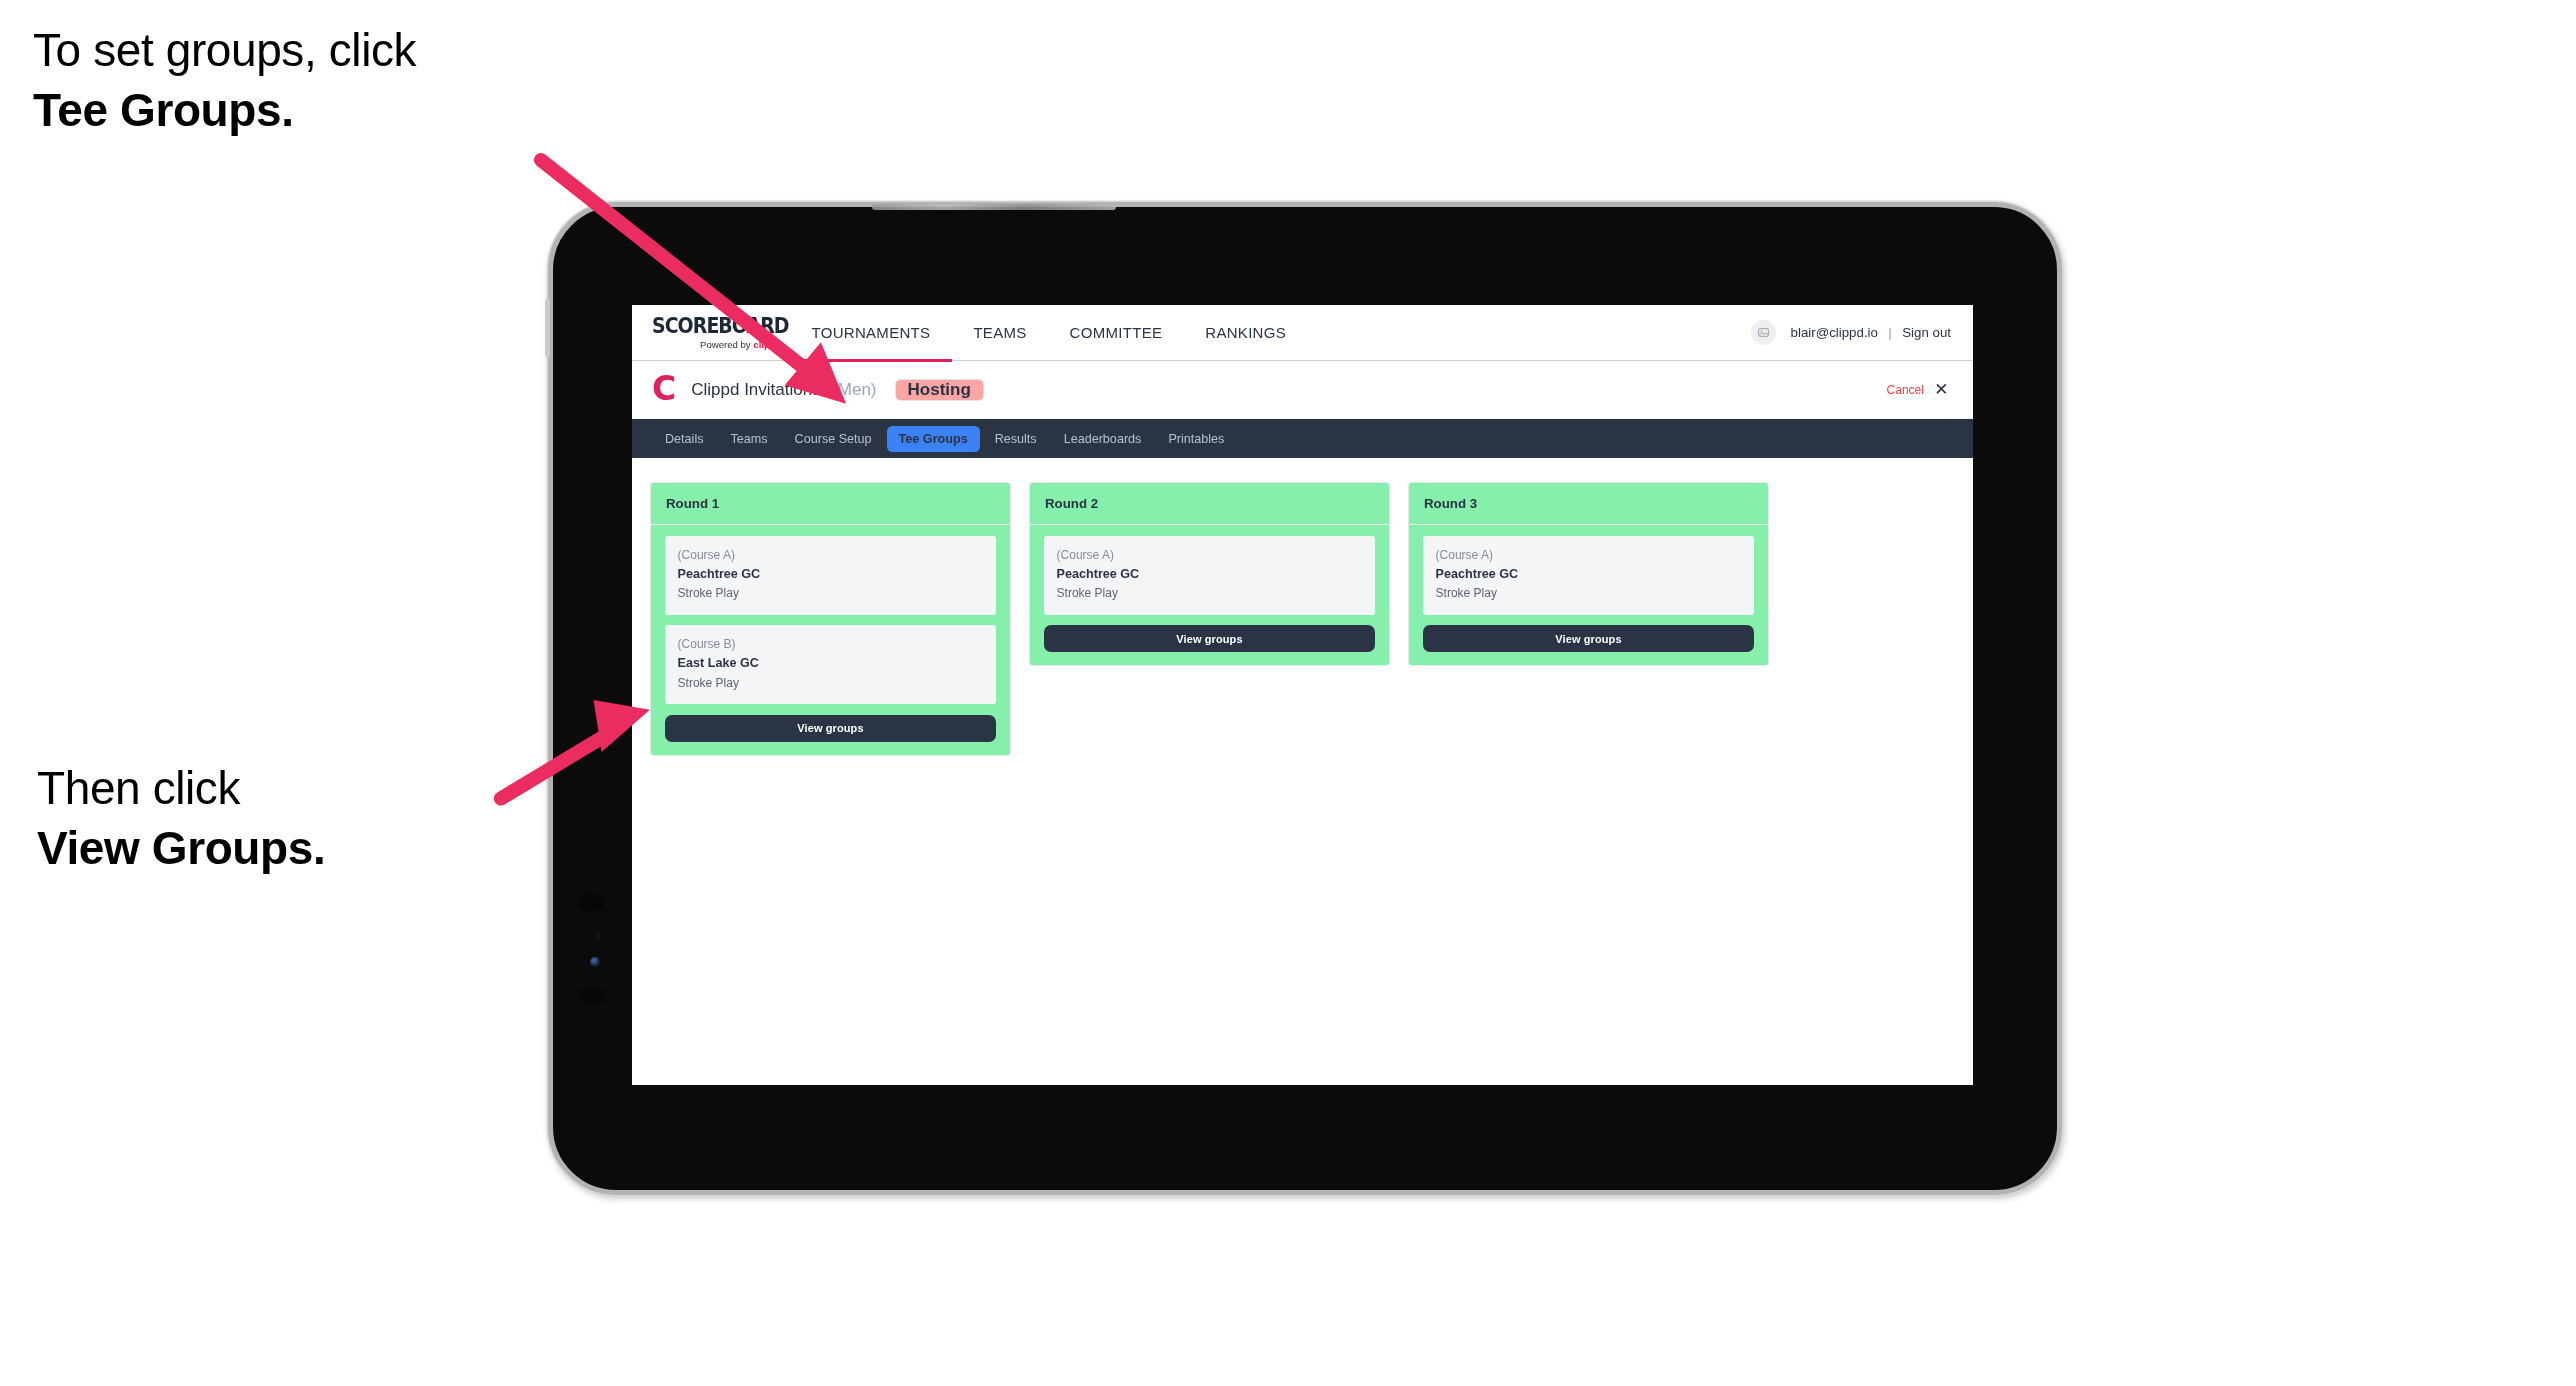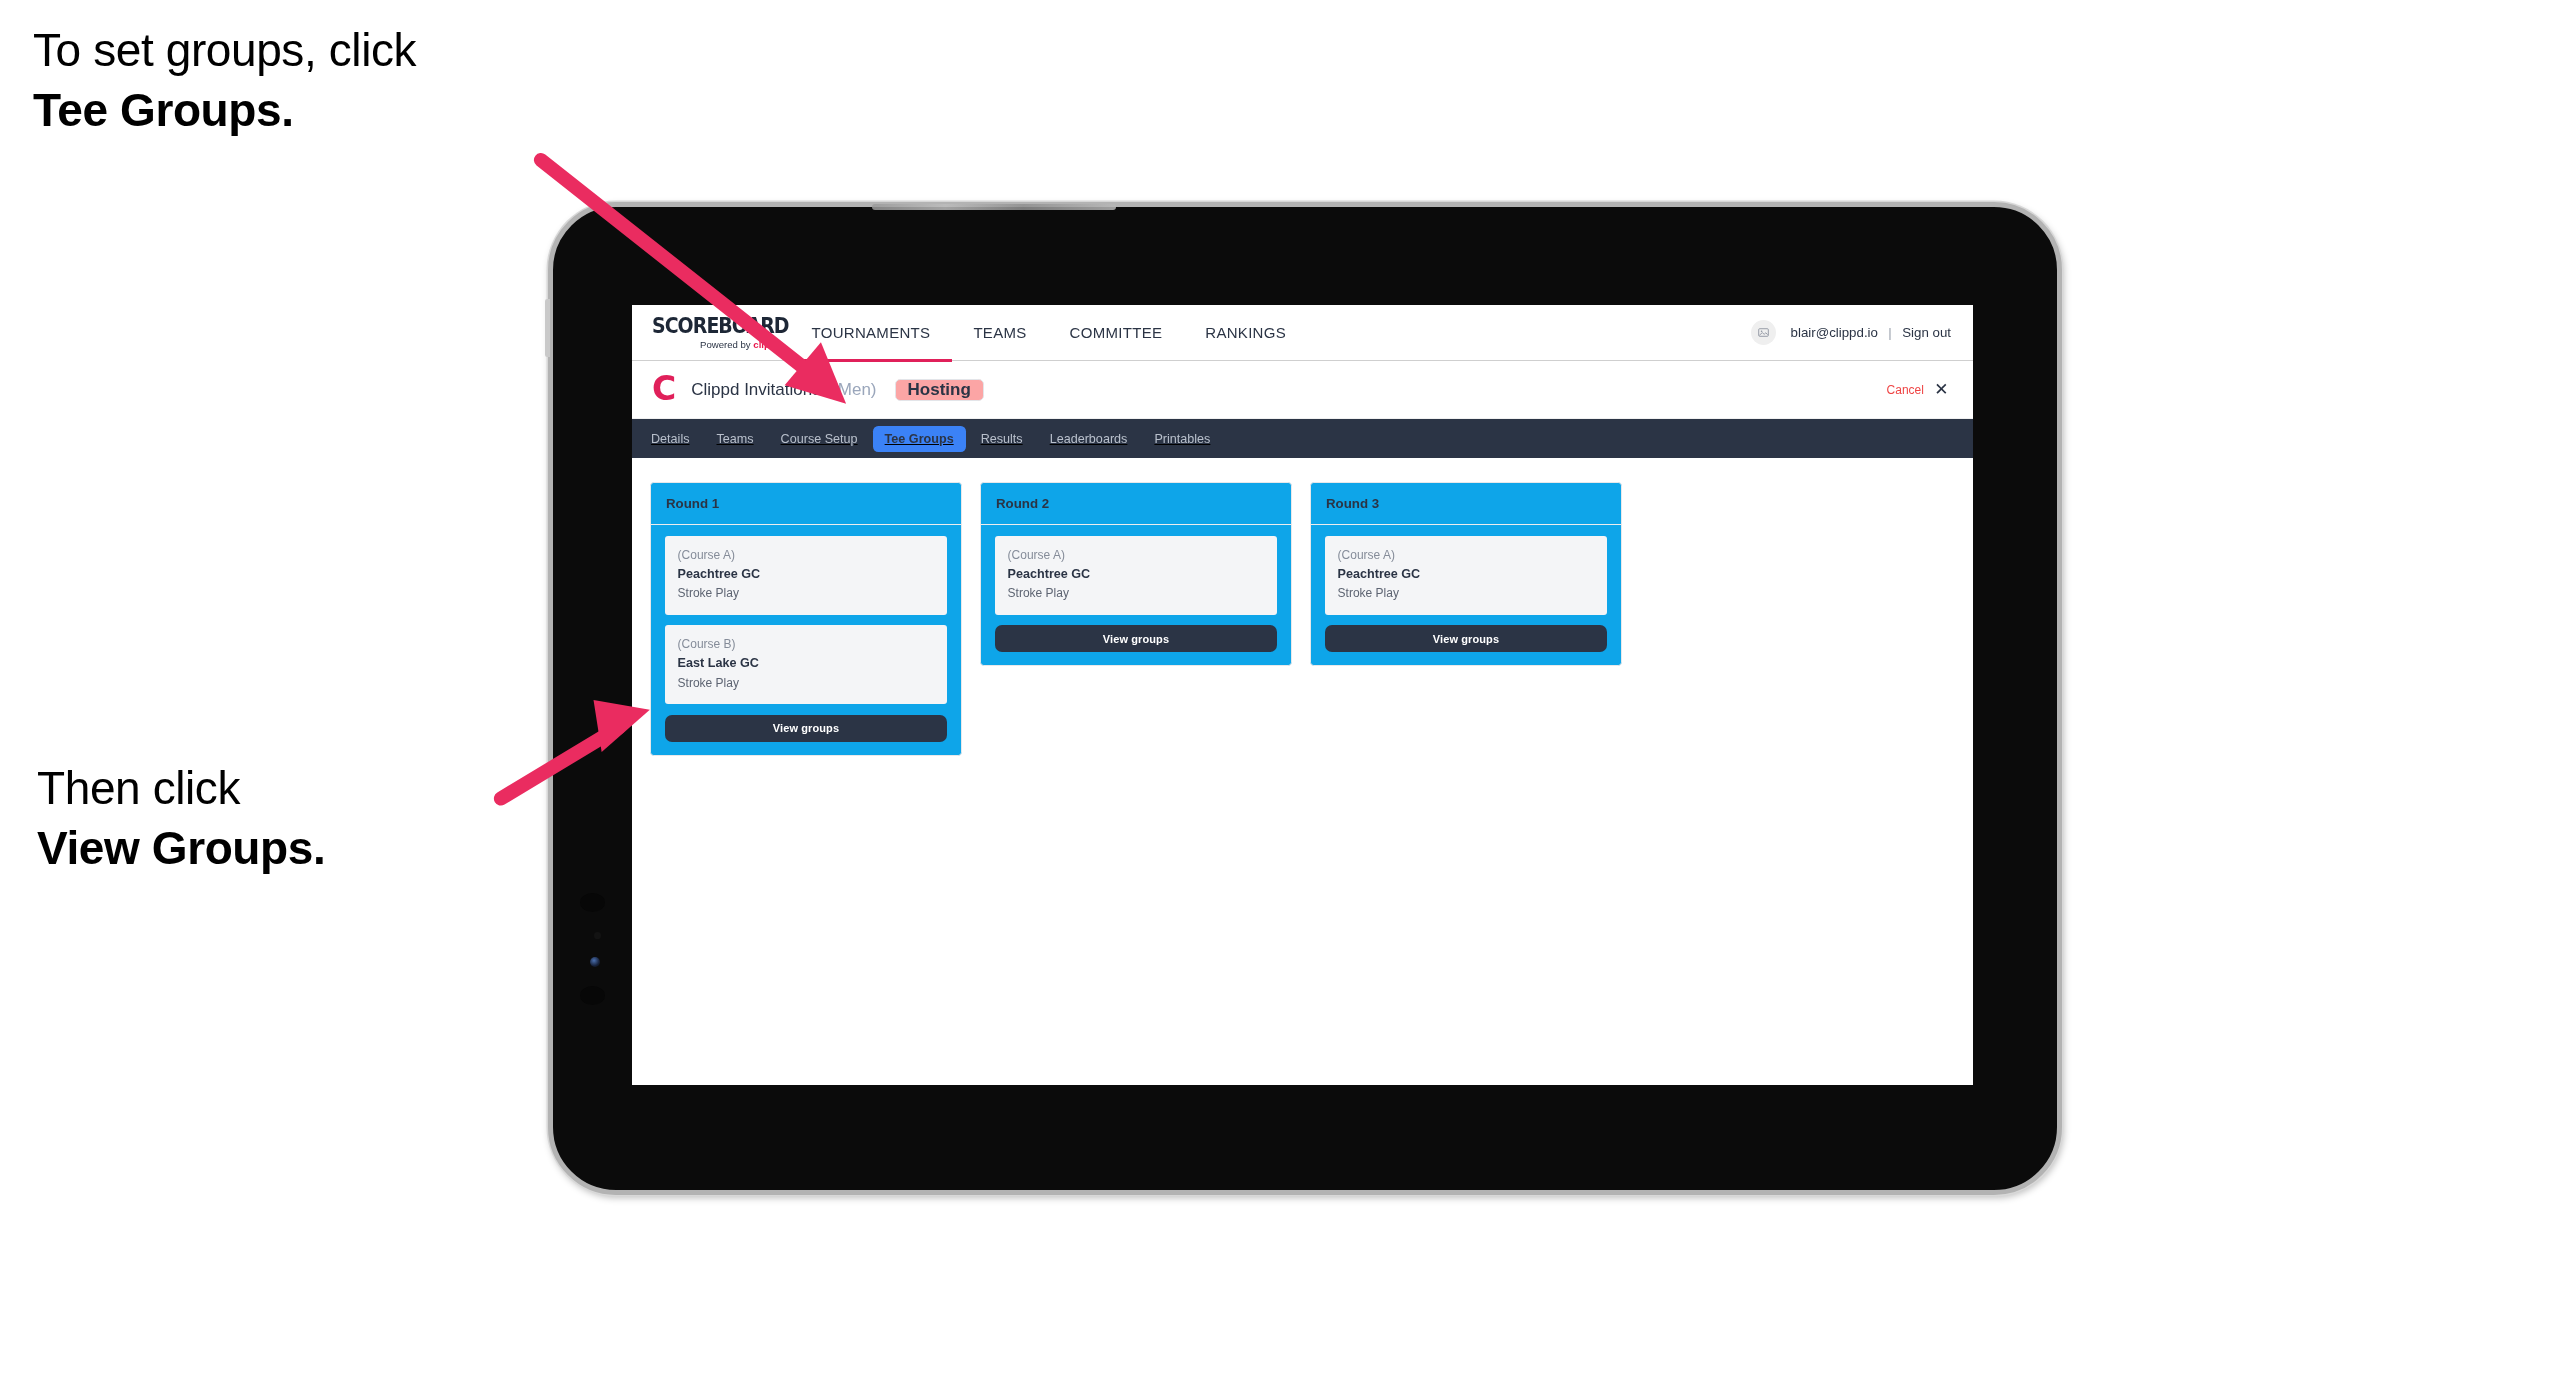--- a/index.html
+++ b/index.html
@@ -109,32 +109,32 @@
     margin-left: 18px; border:0.7px solid #e3e5e9; border-radius:5.2px;
     padding: 0 12px; font-size: 17px; font-weight: 700; color:#2b3445; background:#fca5a5;
   }
   .cancel-wrap { margin-left:auto; display:flex; align-items:center; gap: 10.4px; cursor:pointer; }
   .cancel-txt { font-size: 12px; color:#ef4444; }
   .cancel-x { font-size: 17px; color:#2b3445; line-height:1; font-weight:300; }
 
   
   .subnav {
     height: 39px; background:#2b3445; display:flex; align-items:center;
-    padding-left: 7px; gap: 3px; text-decoration: underline;
+    padding-left: 21px; gap: 3px;
   }
   .subnav-item {
     font-size: 12.6px; color:#b9c0cc; padding: 6px 12px; border-radius:5.2px; cursor:pointer;
     white-space:nowrap;
   }
   .subnav-item.active { background:#3b82f6; color:#2b3445; font-weight:600; }
 
   
   .content { background:#fff; padding: 24.4px 18px; display:flex; gap: 18px; align-items:flex-start; }
   .round-card {
-    width: 312px; background:#0ea5e9; border:0.7px solid #e8e8ea; border-radius:3.7px;
+    width: 361px; background:#86efac; border:0.7px solid #e8e8ea; border-radius:3.7px;
     overflow:hidden;
   }
   .round-head {
     padding: 12.6px 15px; border-bottom:0.7px solid #ececee;
     font-size: 13.3px; font-weight:700; color:#2b3445;
   }
   .round-body { padding: 11px 14px 12.6px 14px; }
   .course-box { background:#f4f5f7; border-radius:3px; padding: 10.4px 12.6px 12px 12.6px; }
   .course-box + .course-box { margin-top: 10.4px; }
   .course-tag { font-size: 12px; color:#858c99; line-height:1.5; }

